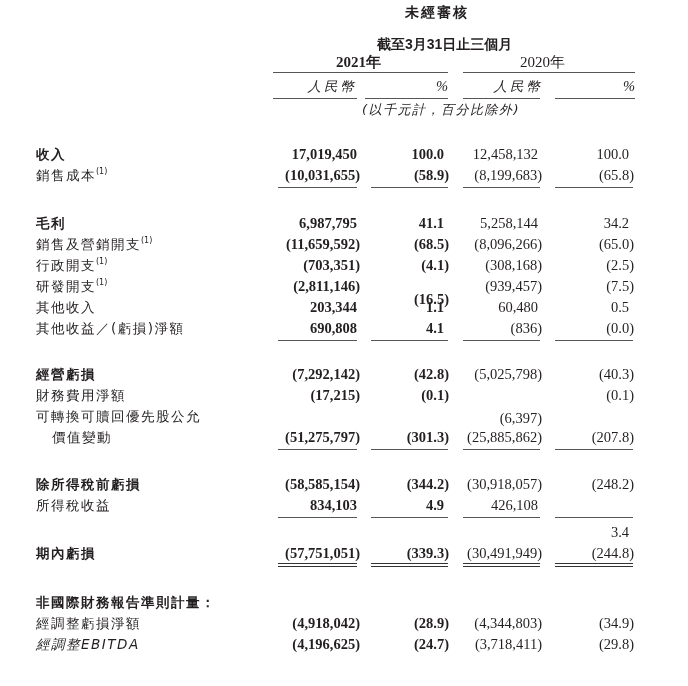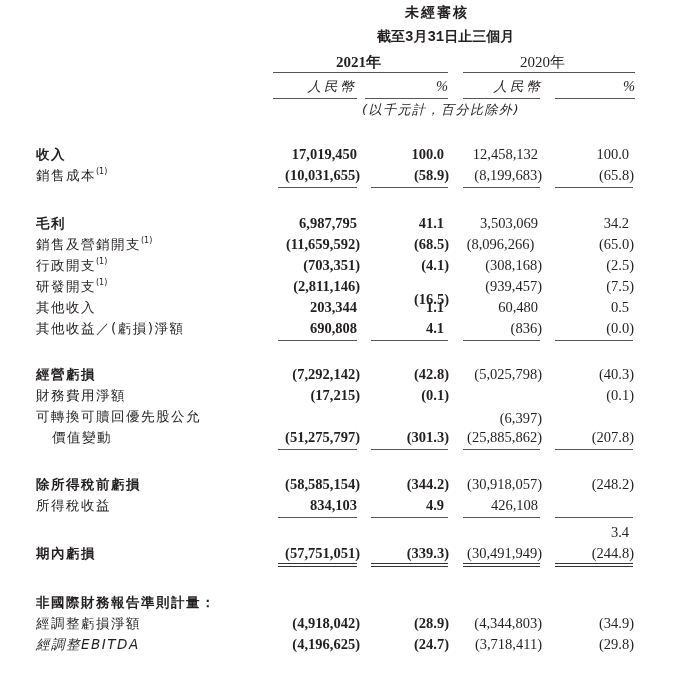--- a/index.html
+++ b/index.html
@@ -20,21 +20,21 @@
     .c4 { left: 555px; width: 83px; }
     .rule { position: absolute; height: 0; border-top: 1.5px solid #555; }
     .dbl { position: absolute; height: 2px; border-top: 1.5px solid #333; border-bottom: 1.5px solid #333; }
     sup { font-size: 8px; vertical-align: 6px; letter-spacing: 0; }
     .ital { font-style: italic; }
   </style>
 </head>
 <body>
 
 <div class="abs hdr bold" style="left:405px; top:4px; letter-spacing:2px; font-family:'DejaVu Sans',sans-serif; font-size:14px;">未經審核</div>
-<div class="abs hdr bold" style="left:377px; top:28px; font-family:Liberation Mono, monospace; font-size:14px;">截至3月31日止三個月</div>
+<div class="abs hdr bold" style="left:377px; top:36px; font-family:Liberation Sans, sans-serif; font-size:14px;">截至3月31日止三個月</div>
 
 <div class="abs hdr bold" style="left:336px; top:53px;">2021年</div>
 <div class="abs hdr" style="left:520px; top:53px;font-family:Liberation Serif, serif;">2020年</div>
 <div class="rule" style="left:273px; width:175px; top:72px;"></div>
 <div class="rule" style="left:463px; width:172px; top:72px;"></div>
 
 <div class="abs num ital c1" style="top:78px; letter-spacing:3px; font-family:'DejaVu Sans',sans-serif; font-size:13.5px;">人民幣</div>
 <div class="abs num ital c2" style="top:78px; left:365px;">%</div>
 <div class="abs num ital c3" style="top:78px; left:460px; letter-spacing:3px; font-family:'DejaVu Sans',sans-serif; font-size:13.5px;">人民幣</div>
 <div class="abs num ital c4" style="top:78px; left:552px;">%</div>
@@ -59,27 +59,27 @@
 <div class="abs num c3" style="top:167px; left:459px;">(8,199,683)</div>
 <div class="abs num c4" style="top:167px; left:551px;">(65.8)</div>
 <div class="rule" style="left:278px; width:79px; top:187px;"></div>
 <div class="rule" style="left:371px; width:77px; top:187px;"></div>
 <div class="rule" style="left:463px; width:77px; top:187px;"></div>
 <div class="rule" style="left:555px; width:78px; top:187px;"></div>
 
 <div class="abs lbl bold" style="top:215px;"><span>毛利</span></div>
 <div class="abs num bold c1" style="top:215px;">6,987,795</div>
 <div class="abs num bold c2" style="top:215px; left:361px;">41.1</div>
-<div class="abs num c3" style="top:215px; left:455px;">3,503,069</div>
+<div class="abs num c3" style="top:215px; left:455px;">5,258,144</div>
 <div class="abs num c4" style="top:215px; left:546px;text-align:right;">34.2</div>
 
 <div class="abs lbl" style="top:236px;"><span>銷售及營銷開支</span><sup>(1)</sup></div>
 <div class="abs num bold c1" style="top:236px; left:276px;">(11,659,592)</div>
 <div class="abs num bold c2" style="top:236px; left:366px;">(68.5)</div>
-<div class="abs num c3" style="top:236px; left:459px;text-align:center;">(8,096,266)</div>
+<div class="abs num c3" style="top:236px; left:459px;">(8,096,266)</div>
 <div class="abs num c4" style="top:236px; left:551px;">(65.0)</div>
 
 <div class="abs lbl" style="top:257px;"><span>行政開支</span><sup>(1)</sup></div>
 <div class="abs num bold c1" style="top:257px; left:276px;">(703,351)</div>
 <div class="abs num bold c2" style="top:257px; left:366px;">(4.1)</div>
 <div class="abs num c3" style="top:257px; left:459px;">(308,168)</div>
 <div class="abs num c4" style="top:257px; left:551px;">(2.5)</div>
 
 <div class="abs lbl" style="top:278px;"><span>研發開支</span><sup>(1)</sup></div>
 <div class="abs num bold c1" style="top:278px; left:276px;">(2,811,146)</div>

